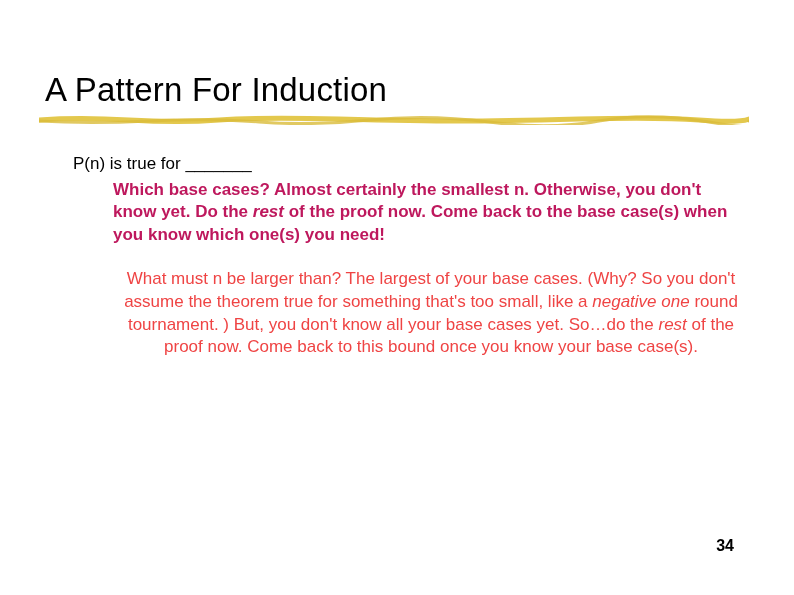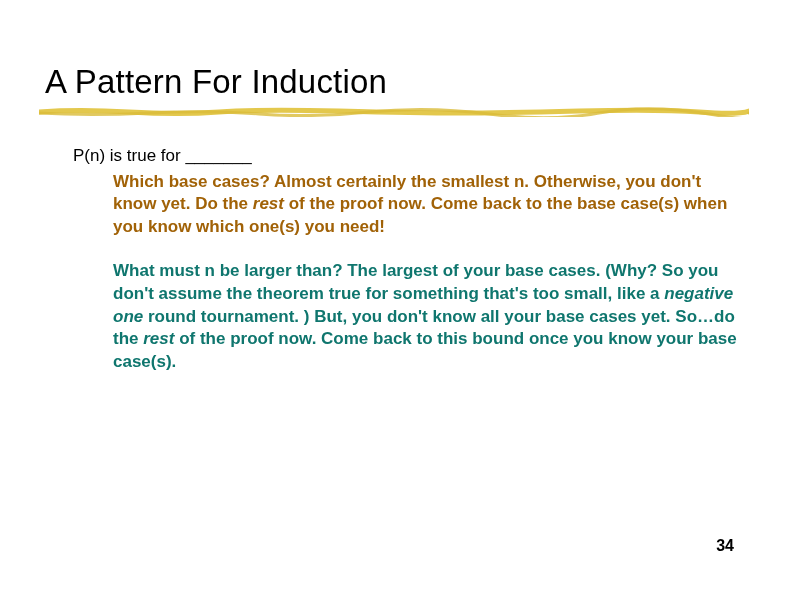--- a/index.html
+++ b/index.html
@@ -15,21 +15,21 @@
     box-sizing: border-box;
     width: 794px;
     height: 595px;
     padding: 55px 45px 40px 45px;
     position: relative;
   }
   .title {
     font-size: 33px;
     font-weight: 400;
     color: #000;
-    margin: 8px 0 6px 0;
+    margin: 16px 0 6px 0;
     letter-spacing: 0.2px;
   }
   .underline {
     height: 8px;
     margin-left: -6px;
     margin-right: -6px;
   }
   .underline svg {
     display: block;
   }
@@ -42,27 +42,28 @@
   }
   .section {
     margin-bottom: 22px;
   }
   .lead {
     font-weight: 400;
     margin-bottom: 3px;
   }
   .sub {
     font-weight: 700;
-    color: #a16207;
+    color: #be185d;
     padding-left: 40px;
   }
   .sub2 {
-    font-weight: 700;
-    color: #0f766e;
+    font-weight: 400;
+    color: #ef4444;
     padding-left: 40px;
+    text-align: center;
   }
   .sub em, .sub2 em {
     font-style: italic;
   }
   .page-number {
     position: absolute;
     bottom: 40px;
     right: 60px;
     font-size: 16px;
     color: #000;

